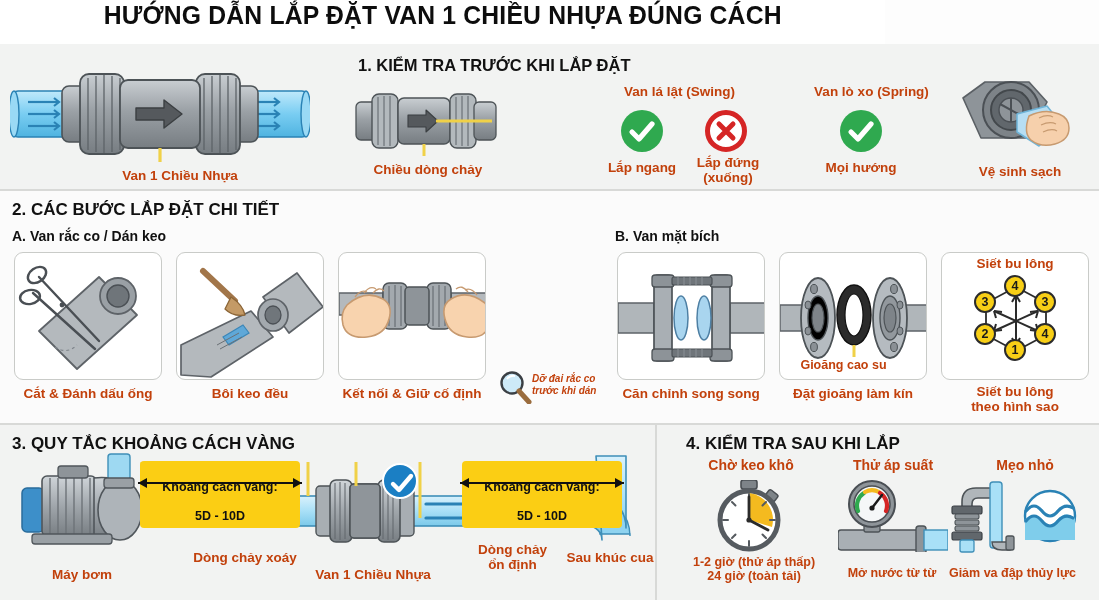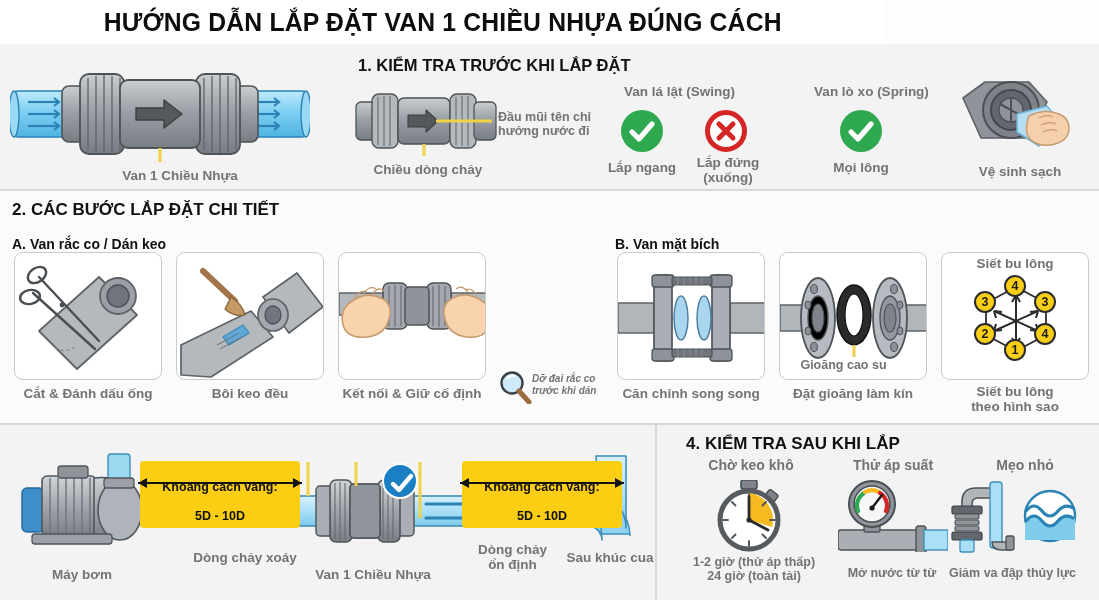--- a/index.html
+++ b/index.html
@@ -8,41 +8,41 @@
     font-family: "Liberation Sans", sans-serif;
     background:#ffffff;
     color:#101010;
     -webkit-font-smoothing: antialiased;
   }
   .page { position:relative; width:1099px; height:600px; background:#fdfdfd; }
 
   
   .title-bar{
     position:absolute; left:0; top:0; width:885px; height:44px;
-    display:flex; align-items:center; justify-content:center;
+    display:flex; justify-content:center;
     background:#ffffff;
   }
   .title-bar h1{
     font-size:26px; font-weight:bold; letter-spacing:.2px;
     color:#0d0d0d; white-space:nowrap;
     transform:scaleX(.95);
   }
 
   
   .band{ position:absolute; left:0; width:1099px; background:#f2f3f2; }
   .band.white{ background:#fbfbfb; }
   .divider-h{ position:absolute; left:0; width:1099px; height:2px; background:#d8d9d7; }
   .divider-v{ position:absolute; width:2px; background:#d8d9d7; }
 
   .sec-head{
     font-size:16.5px; font-weight:bold; color:#111; white-space:nowrap;
   }
-  .sub-head{ font-size:14px; font-weight:bold; color:#111; white-space:nowrap;margin-top:8px;}
+  .sub-head{ font-size:14px; font-weight:bold; color:#111; white-space:nowrap;}
   .cap{
-    font-size:13.5px; font-weight:bold; color:#737373; text-align:center;
+    font-size:13.5px; font-weight:bold; color:#c2410c; text-align:center;
     line-height:1.12; white-space:pre-line;
   }
 
   
   .pbox{
     position:absolute; background:#ffffff; border:1.6px solid #c9cbc8;
     border-radius:9px; overflow:hidden;
   }
 
   
@@ -163,22 +163,20 @@
           <path d="M110 14 V64"></path>
           <path d="M116 14 V64"></path>
         </g>
       <rect x="122" y="20" width="22" height="38" rx="5" fill="url(#gMetal)" stroke="#4d5357" stroke-width="1.3"></rect>
 
       <path d="M72 62 V74" stroke="#f0d148" stroke-width="3"></path>
       <path d="M84 39 H140" stroke="#f0d148" stroke-width="3"></path>
     </svg>
   </div>
   <div class="cap abs" style="left:348px;top:162px;width:160px;">Chiều dòng chảy</div>
-  <div class="cap abs" style="left:498px;top:110px;width:120px;text-align:left;font-size:12.5px;">Đầu mũi tên chỉ
-hướng nước đi</div>
 
   <div class="cap abs" style="left:592px;top:84px;width:175px;font-size:13.5px;">Van lá lật (Swing)</div>
 
   <div class="circle-icon ok-circle" style="left:621px;top:110px;width:42px;height:42px;">
     <svg width="42" height="42" viewBox="0 0 42 42">
         <path d="M11 22 L18 29 L31 14" stroke="#ffffff" stroke-width="5.2" fill="none" stroke-linecap="round" stroke-linejoin="round"></path>
       </svg>
   </div>
   <div class="cap abs" style="left:592px;top:160px;width:100px;">Lắp ngang</div>
 
@@ -189,21 +187,21 @@
   </div>
   <div class="cap abs" style="left:678px;top:155px;width:100px;">Lắp đứng
 (xuống)</div>
 
   <div class="cap abs" style="left:784px;top:84px;width:175px;font-size:13.5px;">Van lò xo (Spring)</div>
   <div class="circle-icon ok-circle" style="left:840px;top:110px;width:42px;height:42px;">
     <svg width="42" height="42" viewBox="0 0 42 42">
         <path d="M11 22 L18 29 L31 14" stroke="#ffffff" stroke-width="5.2" fill="none" stroke-linecap="round" stroke-linejoin="round"></path>
       </svg>
   </div>
-  <div class="cap abs" style="left:811px;top:160px;width:100px;">Mọi lông</div>
+  <div class="cap abs" style="left:811px;top:160px;width:100px;">Mọi hướng</div>
 
   <div class="abs" style="left:955px;top:72px;width:120px;height:88px;">
     <svg width="120" height="88" viewBox="0 0 120 88">
       <path d="M8 26 L30 10 L74 10 L92 30 L74 66 L26 66 Z" fill="#8e9499" stroke="#5b6065" stroke-width="1.6" stroke-linejoin="round"></path>
       <circle cx="56" cy="38" r="28" fill="#7d8388" stroke="#4b5055" stroke-width="2"></circle>
       <circle cx="56" cy="38" r="20" fill="#61676c" stroke="#43484c" stroke-width="2"></circle>
       <circle cx="56" cy="38" r="12" fill="#8e9499" stroke="#4b5055" stroke-width="1.4"></circle>
       <path d="M56 26 V50 M45 32 L67 44" stroke="#4b5055" stroke-width="2"></path>
 
       <path d="M62 42 L92 34 L108 54 L84 74 L62 60 Z" fill="#b7def3" stroke="#6fb4d8" stroke-width="1.5" stroke-linejoin="round"></path>
@@ -399,20 +397,21 @@
   <div class="numnode" style="left:1034px;top:291px;">3</div>
   <div class="numnode" style="left:974px;top:323px;">2</div>
   <div class="numnode" style="left:1034px;top:323px;">4</div>
   <div class="numnode" style="left:1004px;top:339px;">1</div>
   <div class="cap abs" style="left:941px;top:384px;width:148px;">Siết bu lông
 theo hình sao</div>
 
   <div class="band" style="top:425px;height:175px;background:#f2f3f2;"></div>
   <div class="divider-v" style="left:655px;top:425px;height:175px;"></div>
 
+  <div class="sec-head abs" style="left:12px;top:434px;font-size:17px;">3. QUY TẮC KHOẢNG CÁCH VÀNG</div>
 
   <div class="abs" style="left:8px;top:452px;width:645px;height:120px;">
     <svg width="645" height="120" viewBox="0 0 645 120">
       <defs>
         <linearGradient id="gw" x1="0" y1="0" x2="0" y2="1">
           <stop offset="0" stop-color="#d9f1fc"></stop>
             <stop offset=".5" stop-color="#a9e0f7"></stop>
           <stop offset="1" stop-color="#7cc9ea"></stop>
         </linearGradient>
         <linearGradient id="gm2" x1="0" y1="0" x2="0" y2="1">

